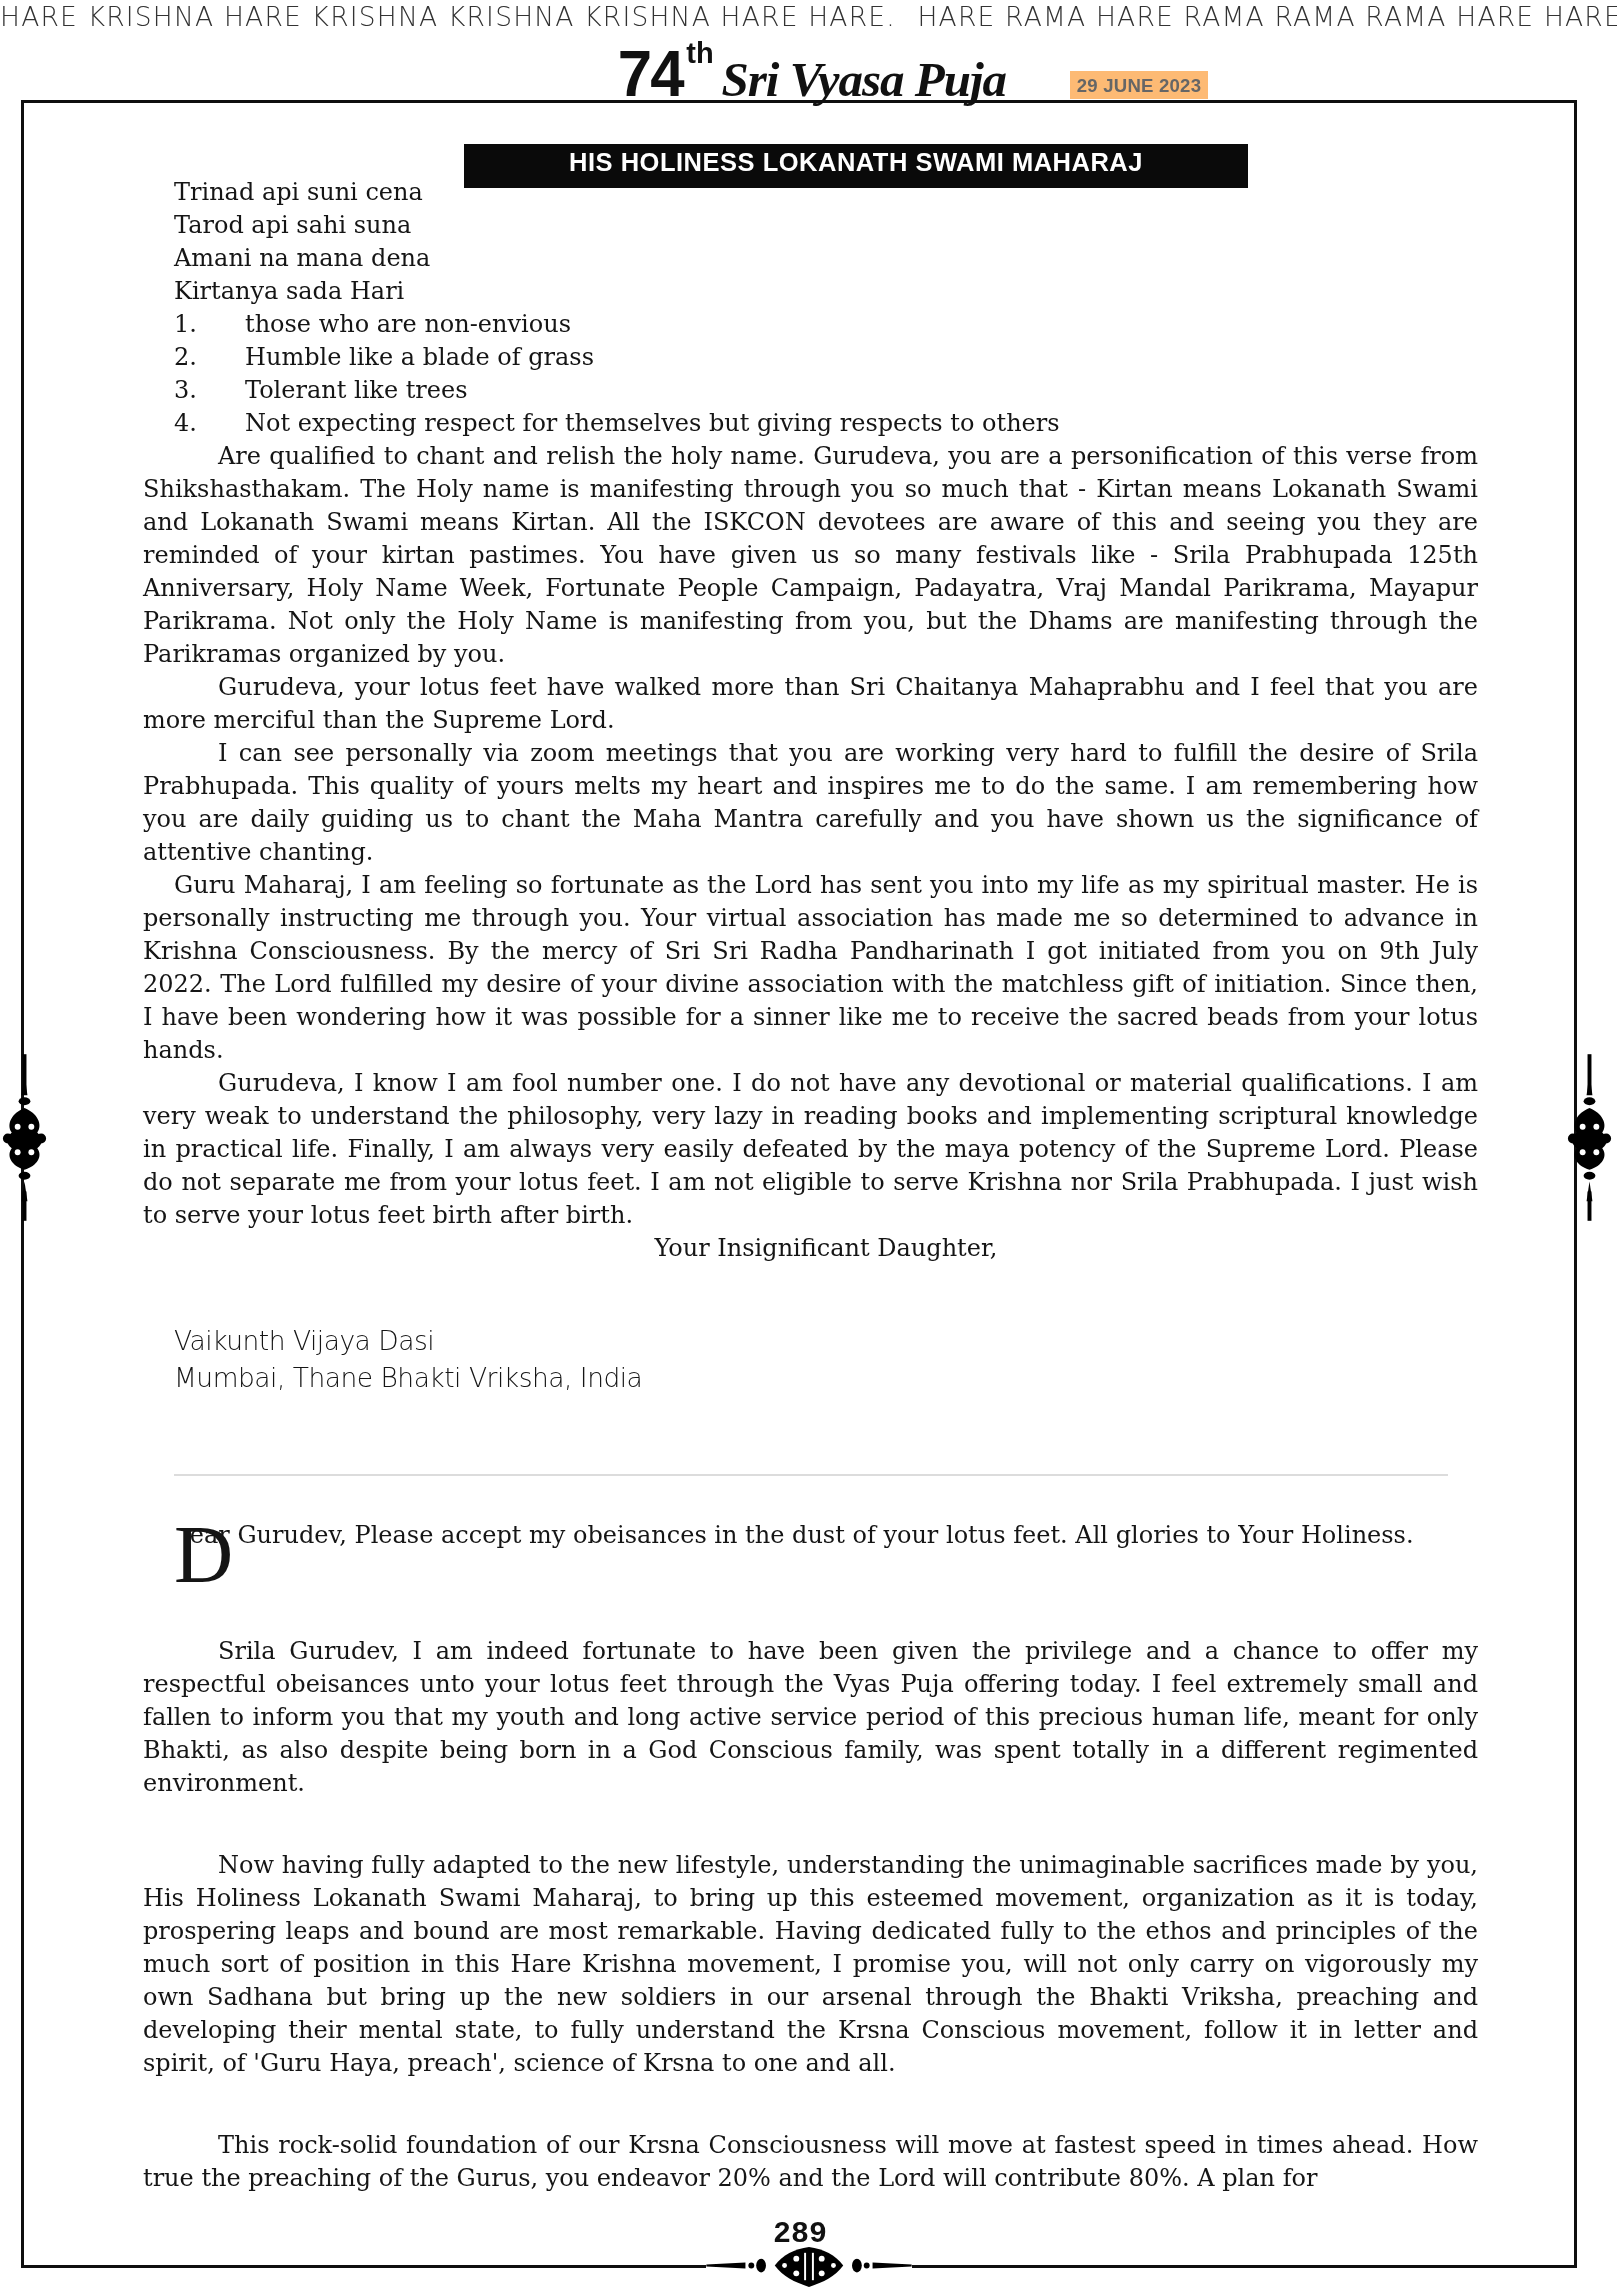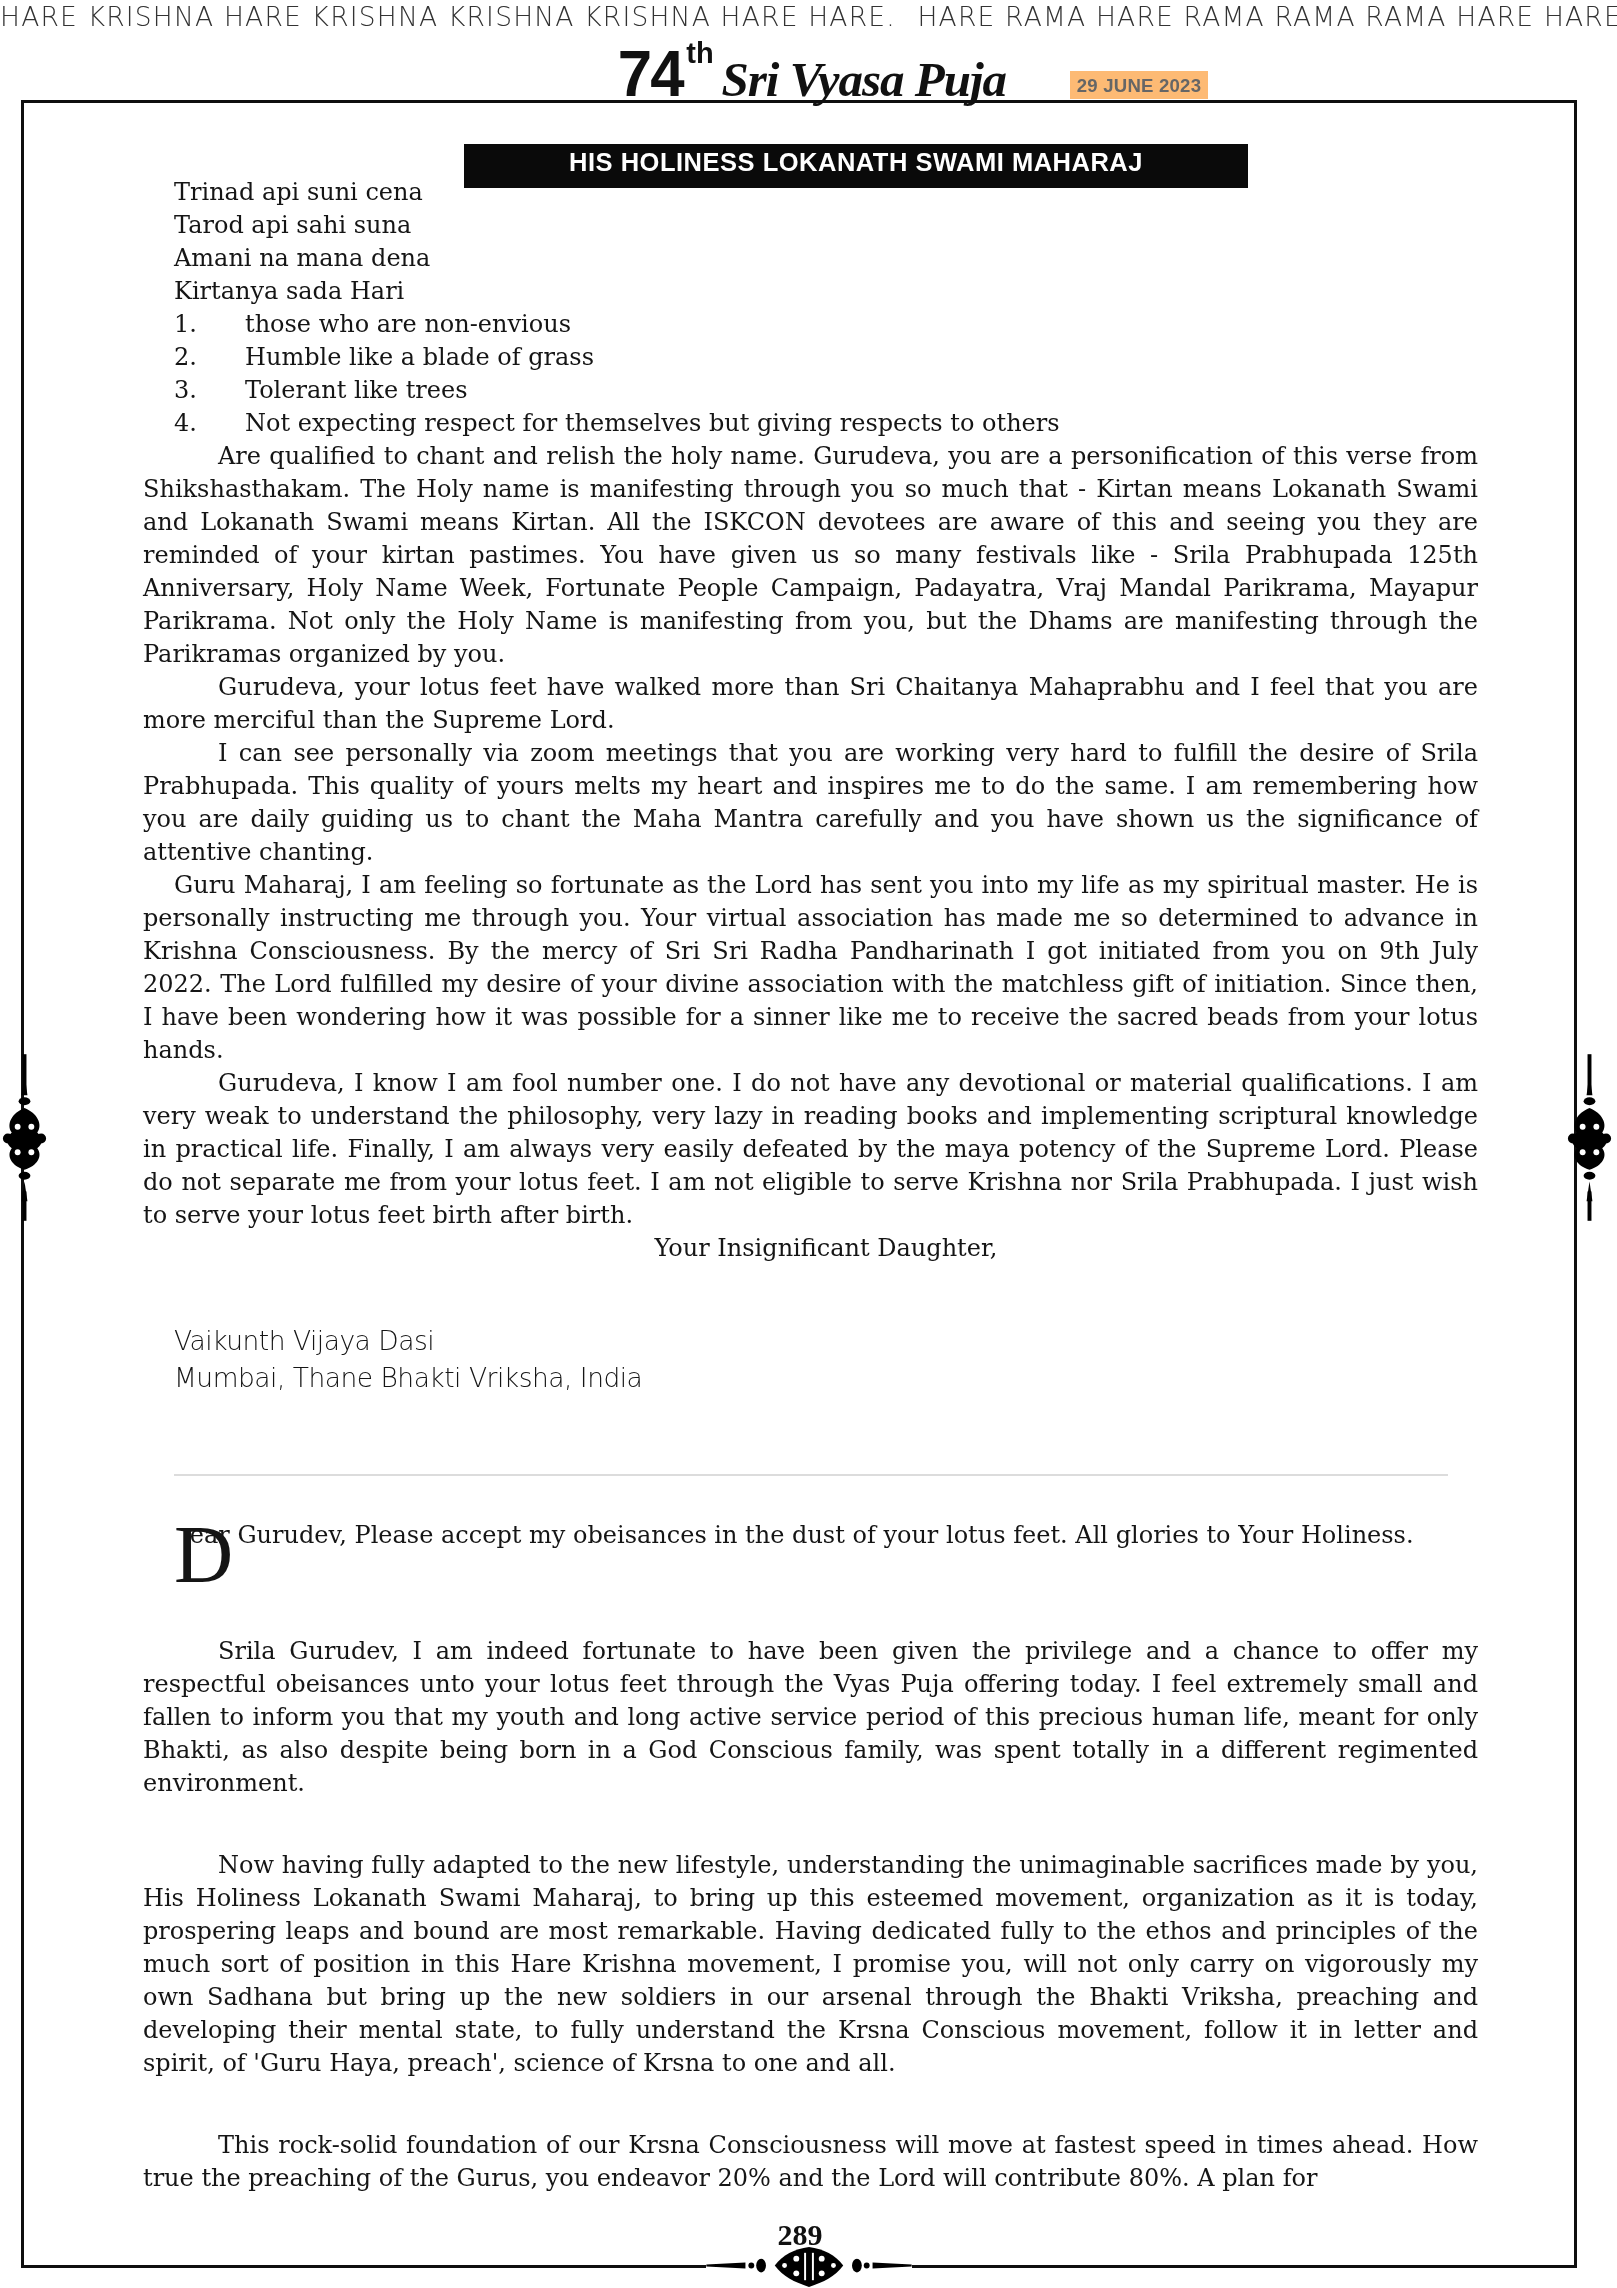--- a/index.html
+++ b/index.html
@@ -48,21 +48,21 @@
   .sig-block { margin-top: 57px; padding-left: 31px; font-family: "DejaVu Sans", sans-serif; font-weight: 200; font-size: 26.5px; line-height: 37px; letter-spacing: -0.5px; }
 
   .divider { position: absolute; left: 174px; top: 1474px; width: 1274px; height: 0; border-top: 2px solid #dcdcdc; }
 
   .letter2 { position: absolute; left: 143px; top: 1519px; width: 1335px; font-family: "DejaVu Serif", serif; font-size: 24px; line-height: 33px; color: #151515; }
   .dropcap-para { position: relative; padding-left: 37px; min-height: 67px; }
   .dropcap { position: absolute; left: 31px; top: 2.9px; font-family: "Liberation Serif", serif; font-size: 82px; line-height: 65px; }
   .dropcap-text { padding-left: 9.8px; text-align: justify; text-align-last: left; }
   .gap-para { margin-top: 49px; }
 
-  .page-num { position: absolute; left: 0; width: 1600px; top: 2218px; text-align: center; font-family: Liberation Serif, serif; font-weight: 900; font-size: 30px; line-height: 33px; }
+  .page-num { position: absolute; left: 0; width: 1600px; top: 2218px; text-align: center; font-family: Liberation Mono, monospace; font-weight: 900; font-size: 30px; line-height: 33px; }
 
   .side-orn { position: absolute; top: 1054px; width: 49px; height: 167px; }
   .side-orn.left { left: 0px; }
   .side-orn.right { left: 1565px; }
   .bottom-orn { position: absolute; left: 706px; top: 2245px; width: 206px; height: 44px; background: #fff; }
 </style>
 </head>
 <body>
 
 <div class="mantra">

